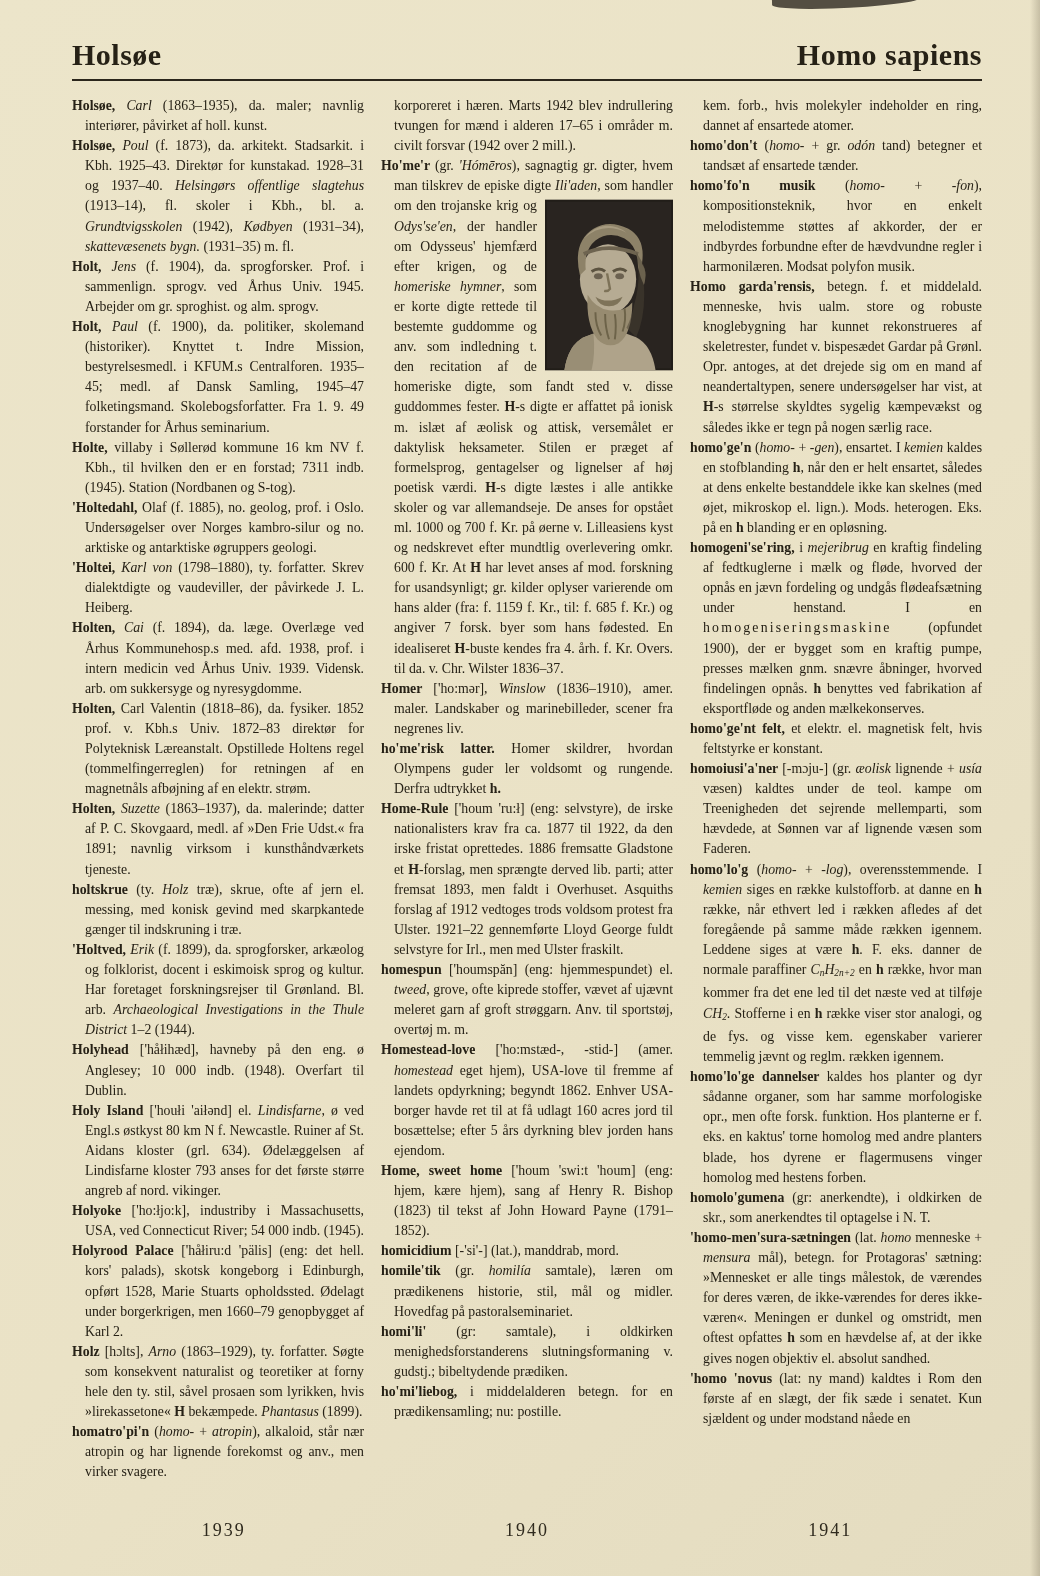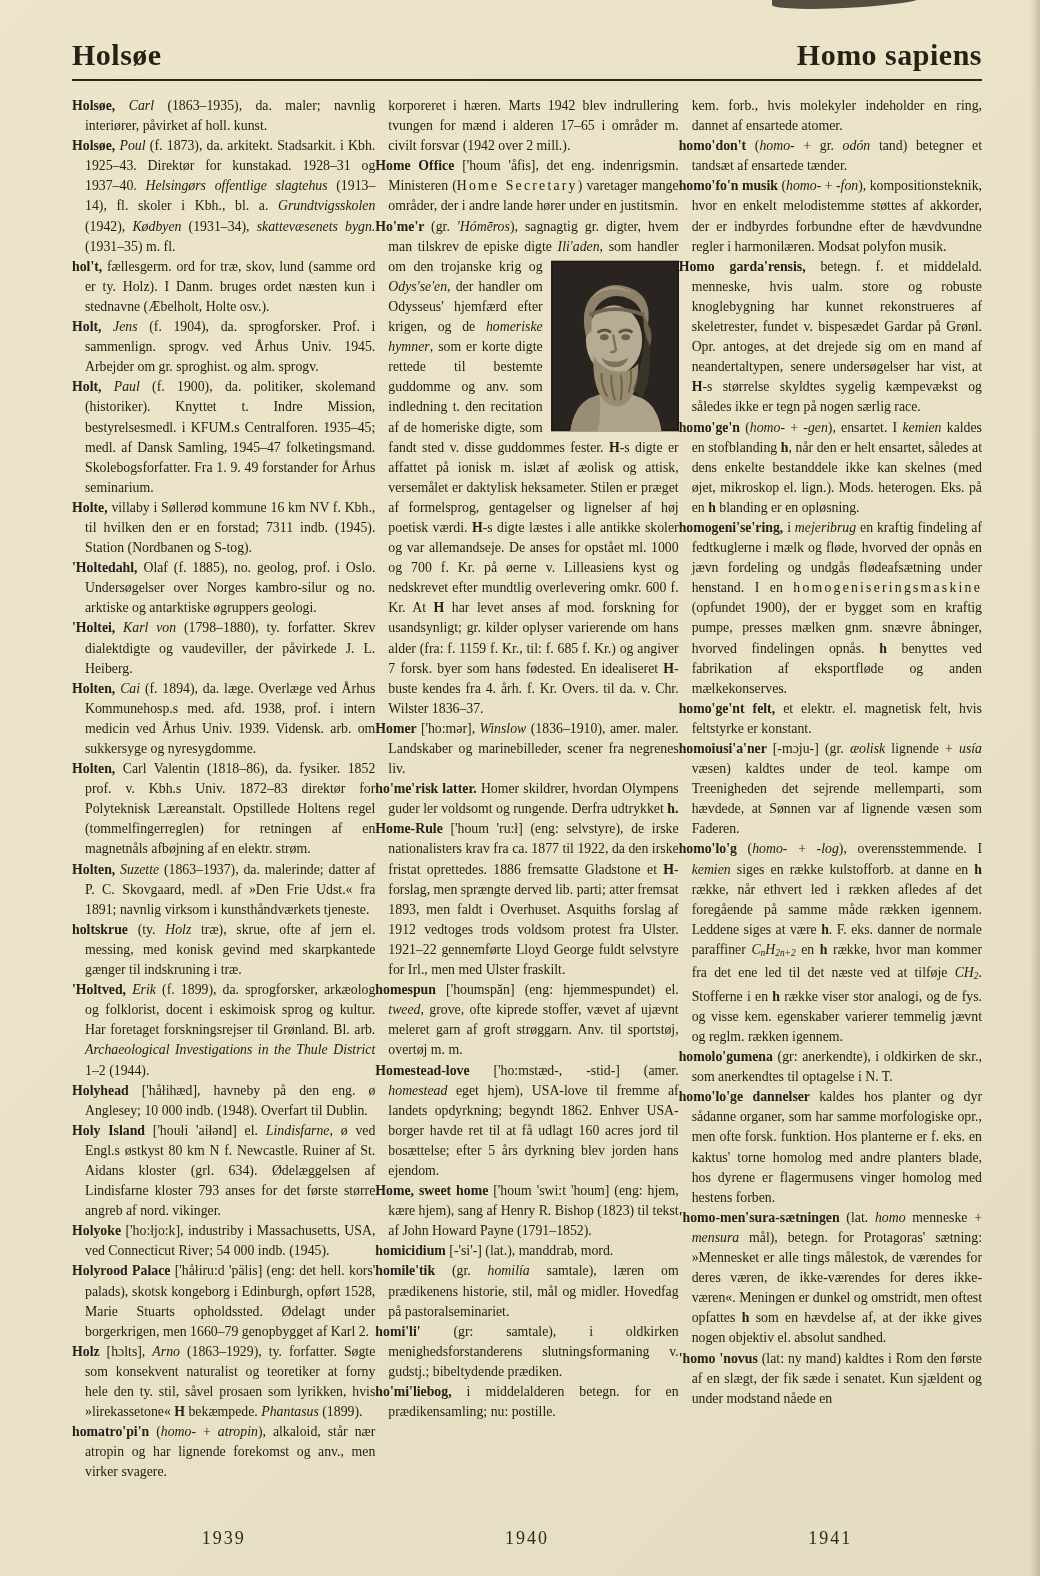--- a/index.html
+++ b/index.html
@@ -7,69 +7,67 @@
        font-family:"Liberation Serif","DejaVu Serif",serif;color:#262116;}
   .page{position:absolute;inset:0;background:linear-gradient(135deg,#ece5ca 0%,#eae2c6 55%,#e4dcc0 100%);
         padding:38px 58px 12px 72px;box-sizing:border-box;}
   .smudge{position:absolute;top:-6px;right:118px;width:150px;height:14px;background:#3a342a;
           transform:rotate(-2deg);border-radius:0 0 60% 40%;opacity:.85;}
   .edge{position:absolute;top:0;right:0;width:10px;height:100%;
         background:linear-gradient(to left,rgba(90,80,60,.25),rgba(90,80,60,0));}
   header{display:flex;justify-content:space-between;align-items:baseline;
          border-bottom:2.5px solid #2b261c;padding-bottom:7px;}
   .hw{font-weight:bold;font-size:30px;letter-spacing:.5px;}
-  main{display:flex;margin-top:15px;height:1404px;overflow:hidden;}
+  main{display:flex;gap:17px;margin-top:15px;height:1404px;overflow:hidden;}
   .col{flex:1 1 0;min-width:0;font-size:13.8px;line-height:20.1px;text-align:justify;}
   .entry{margin:0;padding-left:13px;text-indent:-13px;}
   .entry.cont{text-indent:0;}
   .seg-n{font-style:normal;}
   .seg-b{font-weight:bold;}
   .seg-i{font-style:italic;}
   .seg-sp{letter-spacing:2.2px;}
   .seg-sub{font-size:.68em;vertical-align:-0.25em;font-style:italic;}
   .figure{float:right;width:128px;height:172px;margin:3px 0 5px 8px;text-indent:0;}
   .figure svg{display:block;width:100%;height:100%;}
-  footer{display:flex;margin-top:28px;}
+  footer{display:flex;margin-top:20px;}
   .pagenum{flex:1 1 0;text-align:center;font-size:18px;letter-spacing:2px;color:#2f2a1e;
            font-variant-numeric:oldstyle-nums;}
 </style>
 </head>
 <body>
 
 <div class="page">
   <header>
     <div class="hw">Holsøe</div>
     <div class="hw">Homo sapiens</div>
   </header>
 
   <main id="columns">
       <div class="col">
         <p class="entry"><span class="seg-b">Holsøe, </span><span class="seg-i">Carl </span><span class="seg-n">(1863–1935), da. maler; navnlig interiører, påvirket af holl. kunst.</span></p>
         <p class="entry"><span class="seg-b">Holsøe, </span><span class="seg-i">Poul </span><span class="seg-n">(f. 1873), da. arkitekt. Stadsarkit. i Kbh. 1925–43. Direktør for kunstakad. 1928–31 og 1937–40. </span><span class="seg-i">Helsingørs offentlige slagtehus </span><span class="seg-n">(1913–14), fl. skoler i Kbh., bl. a. </span><span class="seg-i">Grundtvigsskolen </span><span class="seg-n">(1942), </span><span class="seg-i">Kødbyen </span><span class="seg-n">(1931–34), </span><span class="seg-i">skattevæsenets bygn. </span><span class="seg-n">(1931–35) m. fl.</span></p>
-        <p class="entry"><span class="seg-b">hol't, </span><span class="seg-n">fællesgerm. ord for træ, skov, lund (samme ord er ty. Holz). I Danm. bruges ordet næsten kun i stednavne (Æbelholt, Holte osv.).</span></p>
         <p class="entry"><span class="seg-b">Holt, </span><span class="seg-i">Jens </span><span class="seg-n">(f. 1904), da. sprogforsker. Prof. i sammenlign. sprogv. ved Århus Univ. 1945. Arbejder om gr. sproghist. og alm. sprogv.</span></p>
         <p class="entry"><span class="seg-b">Holt, </span><span class="seg-i">Paul </span><span class="seg-n">(f. 1900), da. politiker, skolemand (historiker). Knyttet t. Indre Mission, bestyrelsesmedl. i KFUM.s Centralforen. 1935–45; medl. af Dansk Samling, 1945–47 folketingsmand. Skolebogsforfatter. Fra 1. 9. 49 forstander for Århus seminarium.</span></p>
         <p class="entry"><span class="seg-b">Holte, </span><span class="seg-n">villaby i Søllerød kommune 16 km NV f. Kbh., til hvilken den er en forstad; 7311 indb. (1945). Station (Nordbanen og S-tog).</span></p>
         <p class="entry"><span class="seg-b">'Holtedahl, </span><span class="seg-n">Olaf (f. 1885), no. geolog, prof. i Oslo. Undersøgelser over Norges kambro-silur og no. arktiske og antarktiske øgruppers geologi.</span></p>
         <p class="entry"><span class="seg-b">'Holtei, </span><span class="seg-i">Karl von </span><span class="seg-n">(1798–1880), ty. forfatter. Skrev dialektdigte og vaudeviller, der påvirkede J. L. Heiberg.</span></p>
         <p class="entry"><span class="seg-b">Holten, </span><span class="seg-i">Cai </span><span class="seg-n">(f. 1894), da. læge. Overlæge ved Århus Kommunehosp.s med. afd. 1938, prof. i intern medicin ved Århus Univ. 1939. Vidensk. arb. om sukkersyge og nyresygdomme.</span></p>
         <p class="entry"><span class="seg-b">Holten, </span><span class="seg-n">Carl Valentin (1818–86), da. fysiker. 1852 prof. v. Kbh.s Univ. 1872–83 direktør for Polyteknisk Læreanstalt. Opstillede Holtens regel (tommelfingerreglen) for retningen af en magnetnåls afbøjning af en elektr. strøm.</span></p>
         <p class="entry"><span class="seg-b">Holten, </span><span class="seg-i">Suzette </span><span class="seg-n">(1863–1937), da. malerinde; datter af P. C. Skovgaard, medl. af »Den Frie Udst.« fra 1891; navnlig virksom i kunsthåndværkets tjeneste.</span></p>
         <p class="entry"><span class="seg-b">holtskrue </span><span class="seg-n">(ty. </span><span class="seg-i">Holz </span><span class="seg-n">træ), skrue, ofte af jern el. messing, med konisk gevind med skarpkantede gænger til indskruning i træ.</span></p>
         <p class="entry"><span class="seg-b">'Holtved, </span><span class="seg-i">Erik </span><span class="seg-n">(f. 1899), da. sprogforsker, arkæolog og folklorist, docent i eskimoisk sprog og kultur. Har foretaget forskningsrejser til Grønland. Bl. arb. </span><span class="seg-i">Archaeological Investigations in the Thule District </span><span class="seg-n">1–2 (1944).</span></p>
         <p class="entry"><span class="seg-b">Holyhead </span><span class="seg-n">['håłihæd], havneby på den eng. ø Anglesey; 10 000 indb. (1948). Overfart til Dublin.</span></p>
         <p class="entry"><span class="seg-b">Holy Island </span><span class="seg-n">['houłi 'aiłənd] el. </span><span class="seg-i">Lindisfarne</span><span class="seg-n">, ø ved Engl.s østkyst 80 km N f. Newcastle. Ruiner af St. Aidans kloster (grl. 634). Ødelæggelsen af Lindisfarne kloster 793 anses for det første større angreb af nord. vikinger.</span></p>
         <p class="entry"><span class="seg-b">Holyoke </span><span class="seg-n">['ho:łjo:k], industriby i Massachusetts, USA, ved Connecticut River; 54 000 indb. (1945).</span></p>
         <p class="entry"><span class="seg-b">Holyrood Palace </span><span class="seg-n">['håłiru:d 'pälis] (eng: det hell. kors' palads), skotsk kongeborg i Edinburgh, opført 1528, Marie Stuarts opholdssted. Ødelagt under borgerkrigen, men 1660–79 genopbygget af Karl 2.</span></p>
         <p class="entry"><span class="seg-b">Holz </span><span class="seg-n">[hɔlts], </span><span class="seg-i">Arno </span><span class="seg-n">(1863–1929), ty. forfatter. Søgte som konsekvent naturalist og teoretiker at forny hele den ty. stil, såvel prosaen som lyrikken, hvis »lirekassetone« </span><span class="seg-b">H </span><span class="seg-n">bekæmpede. </span><span class="seg-i">Phantasus </span><span class="seg-n">(1899).</span></p>
         <p class="entry"><span class="seg-b">homatro'pi'n </span><span class="seg-n">(</span><span class="seg-i">homo- </span><span class="seg-n">+ </span><span class="seg-i">atropin</span><span class="seg-n">), alkaloid, står nær atropin og har lignende forekomst og anv., men virker svagere.</span></p>
       </div>
       <div class="col">
         <p class="entry cont"><span class="seg-n">korporeret i hæren. Marts 1942 blev indrullering tvungen for mænd i alderen 17–65 i områder m. civilt forsvar (1942 over 2 mill.).</span></p>
-        <p class="entry"><span class="seg-b">Home Office </span><span class="seg-n">['houm 'åfis], det eng. indenrigsmin. Ministeren (</span><span class="seg-sp">Home Secretary</span><span class="seg-n">) varetager mange områder, der i andre lande hører under en justitsmin.</span></p>
         <p class="entry"><span class="seg-b">Ho'me'r </span><span class="seg-n">(gr. </span><span class="seg-i">'Hómēros</span><span class="seg-n">), sagnagtig gr. digter, hvem man tilskrev de episke digte </span>
   <span class="figure">
     <svg viewBox="0 0 132 176" xmlns="http://www.w3.org/2000/svg" role="img">
       <rect width="132" height="176" fill="#211d18"></rect>
       <rect x="2" y="2" width="128" height="172" fill="#292420"></rect>
       <path d="M20 176 Q24 150 40 142 L56 136 L78 136 L94 142 Q110 150 114 176 Z" fill="#afa38a"></path>
       <path d="M20 176 Q24 150 40 142 L50 138 Q52 160 48 176 Z" fill="#998e75"></path>
       <path d="M54 118 L80 118 L80 144 L54 144 Z" fill="#aa9e86"></path>
       <ellipse cx="65" cy="82" rx="29" ry="36" fill="#b6ab93"></ellipse>
       <path d="M36 78 Q28 44 50 30 Q66 20 86 30 Q104 40 100 66 Q106 74 102 88 Q98 80 96 70 Q96 48 82 40 Q66 32 52 42 Q40 52 42 72 Q38 76 36 78 Z" fill="#8d8268"></path>
@@ -101,22 +99,22 @@
       <div class="col">
         <p class="entry cont"><span class="seg-n">kem. forb., hvis molekyler indeholder en ring, dannet af ensartede atomer.</span></p>
         <p class="entry"><span class="seg-b">homo'don't </span><span class="seg-n">(</span><span class="seg-i">homo- </span><span class="seg-n">+ gr. </span><span class="seg-i">odón </span><span class="seg-n">tand) betegner et tandsæt af ensartede tænder.</span></p>
         <p class="entry"><span class="seg-b">homo'fo'n musik </span><span class="seg-n">(</span><span class="seg-i">homo- </span><span class="seg-n">+ </span><span class="seg-i">-fon</span><span class="seg-n">), kompositionsteknik, hvor en enkelt melodistemme støttes af akkorder, der er indbyrdes forbundne efter de hævdvundne regler i harmonilæren. Modsat polyfon musik.</span></p>
         <p class="entry"><span class="seg-b">Homo garda'rensis, </span><span class="seg-n">betegn. f. et middelald. menneske, hvis ualm. store og robuste knoglebygning har kunnet rekonstrueres af skeletrester, fundet v. bispesædet Gardar på Grønl. Opr. antoges, at det drejede sig om en mand af neandertaltypen, senere undersøgelser har vist, at </span><span class="seg-b">H</span><span class="seg-n">-s størrelse skyldtes sygelig kæmpevækst og således ikke er tegn på nogen særlig race.</span></p>
         <p class="entry"><span class="seg-b">homo'ge'n </span><span class="seg-n">(</span><span class="seg-i">homo- </span><span class="seg-n">+ </span><span class="seg-i">-gen</span><span class="seg-n">), ensartet. I </span><span class="seg-i">kemien </span><span class="seg-n">kaldes en stofblanding </span><span class="seg-b">h</span><span class="seg-n">, når den er helt ensartet, således at dens enkelte bestanddele ikke kan skelnes (med øjet, mikroskop el. lign.). Mods. heterogen. Eks. på en </span><span class="seg-b">h </span><span class="seg-n">blanding er en opløsning.</span></p>
         <p class="entry"><span class="seg-b">homogeni'se'ring, </span><span class="seg-n">i </span><span class="seg-i">mejeribrug </span><span class="seg-n">en kraftig findeling af fedtkuglerne i mælk og fløde, hvorved der opnås en jævn fordeling og undgås flødeafsætning under henstand. I en </span><span class="seg-sp">homogeniseringsmaskine </span><span class="seg-n">(opfundet 1900), der er bygget som en kraftig pumpe, presses mælken gnm. snævre åbninger, hvorved findelingen opnås. </span><span class="seg-b">h </span><span class="seg-n">benyttes ved fabrikation af eksportfløde og anden mælkekonserves.</span></p>
         <p class="entry"><span class="seg-b">homo'ge'nt felt, </span><span class="seg-n">et elektr. el. magnetisk felt, hvis feltstyrke er konstant.</span></p>
         <p class="entry"><span class="seg-b">homoiusi'a'ner </span><span class="seg-n">[-mɔju-] (gr. </span><span class="seg-i">æolisk </span><span class="seg-n">lignende + </span><span class="seg-i">usía </span><span class="seg-n">væsen) kaldtes under de teol. kampe om Treenigheden det sejrende mellemparti, som hævdede, at Sønnen var af lignende væsen som Faderen.</span></p>
         <p class="entry"><span class="seg-b">homo'lo'g </span><span class="seg-n">(</span><span class="seg-i">homo- </span><span class="seg-n">+ </span><span class="seg-i">-log</span><span class="seg-n">), overensstemmende. I </span><span class="seg-i">kemien </span><span class="seg-n">siges en række kulstofforb. at danne en </span><span class="seg-b">h </span><span class="seg-n">række, når ethvert led i rækken afledes af det foregående på samme måde rækken igennem. Leddene siges at være </span><span class="seg-b">h</span><span class="seg-n">. F. eks. danner de normale paraffiner </span><span class="seg-i">C</span><span class="seg-sub">n</span><span class="seg-i">H</span><span class="seg-sub">2n+2</span><span class="seg-n"> en </span><span class="seg-b">h </span><span class="seg-n">række, hvor man kommer fra det ene led til det næste ved at tilføje </span><span class="seg-i">CH</span><span class="seg-sub">2</span><span class="seg-n">. Stofferne i en </span><span class="seg-b">h </span><span class="seg-n">række viser stor analogi, og de fys. og visse kem. egenskaber varierer temmelig jævnt og reglm. rækken igennem.</span></p>
+        <p class="entry"><span class="seg-b">homo'lo'ge dannelser </span><span class="seg-n">kaldes hos planter og dyr sådanne organer, som har samme morfologiske opr., men ofte forsk. funktion. Hos planterne er f. eks. en kaktus' torne homolog med andre planters blade, hos dyrene er flagermusens vinger homolog med hestens forben.</span></p>
         <p class="entry"><span class="seg-b">homolo'gumena </span><span class="seg-n">(gr: anerkendte), i oldkirken de skr., som anerkendtes til optagelse i N. T.</span></p>
-        <p class="entry"><span class="seg-b">homo'lo'ge dannelser </span><span class="seg-n">kaldes hos planter og dyr sådanne organer, som har samme morfologiske opr., men ofte forsk. funktion. Hos planterne er f. eks. en kaktus' torne homolog med andre planters blade, hos dyrene er flagermusens vinger homolog med hestens forben.</span></p>
         <p class="entry"><span class="seg-b">'homo-men'sura-sætningen </span><span class="seg-n">(lat. </span><span class="seg-i">homo </span><span class="seg-n">menneske + </span><span class="seg-i">mensura </span><span class="seg-n">mål), betegn. for Protagoras' sætning: »Mennesket er alle tings målestok, de værendes for deres væren, de ikke-værendes for deres ikke-væren«. Meningen er dunkel og omstridt, men oftest opfattes </span><span class="seg-b">h </span><span class="seg-n">som en hævdelse af, at der ikke gives nogen objektiv el. absolut sandhed.</span></p>
         <p class="entry"><span class="seg-b">'homo 'novus </span><span class="seg-n">(lat: ny mand) kaldtes i Rom den første af en slægt, der fik sæde i senatet. Kun sjældent og under modstand nåede en </span></p>
       </div>
     </main>
 
   <footer>
     <div class="pagenum">1939</div>
     <div class="pagenum">1940</div>
     <div class="pagenum">1941</div>
   </footer>

